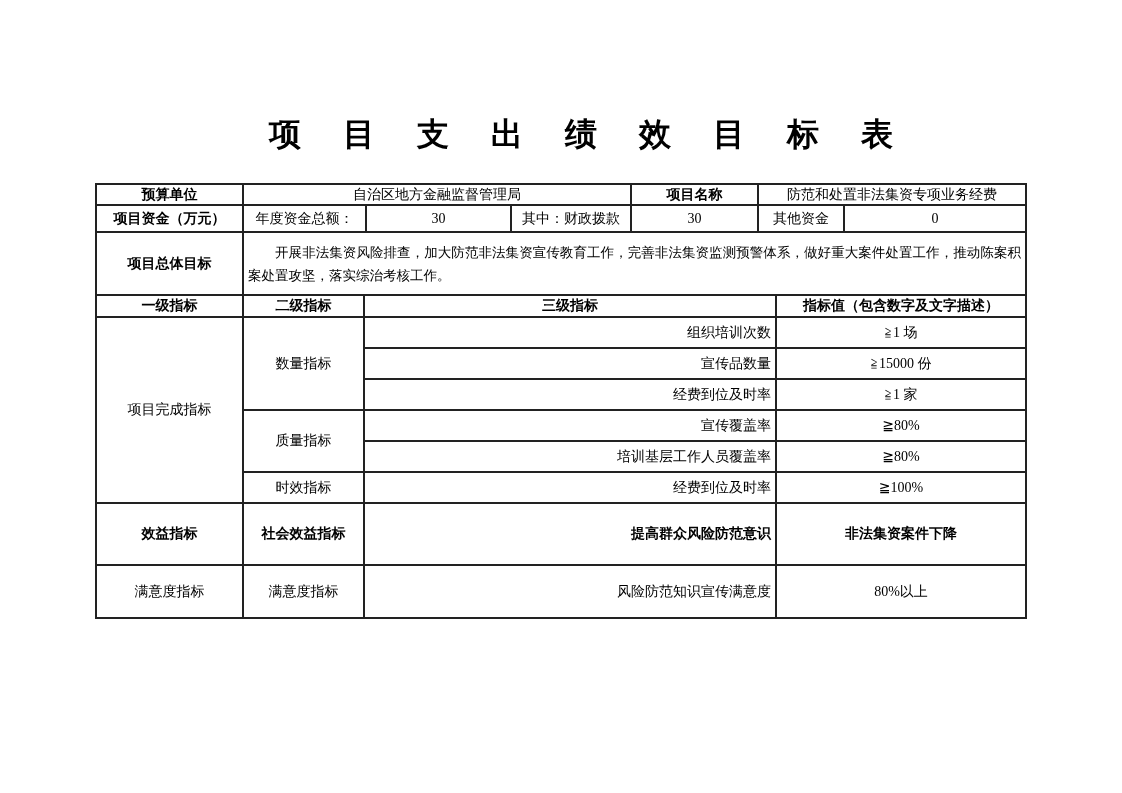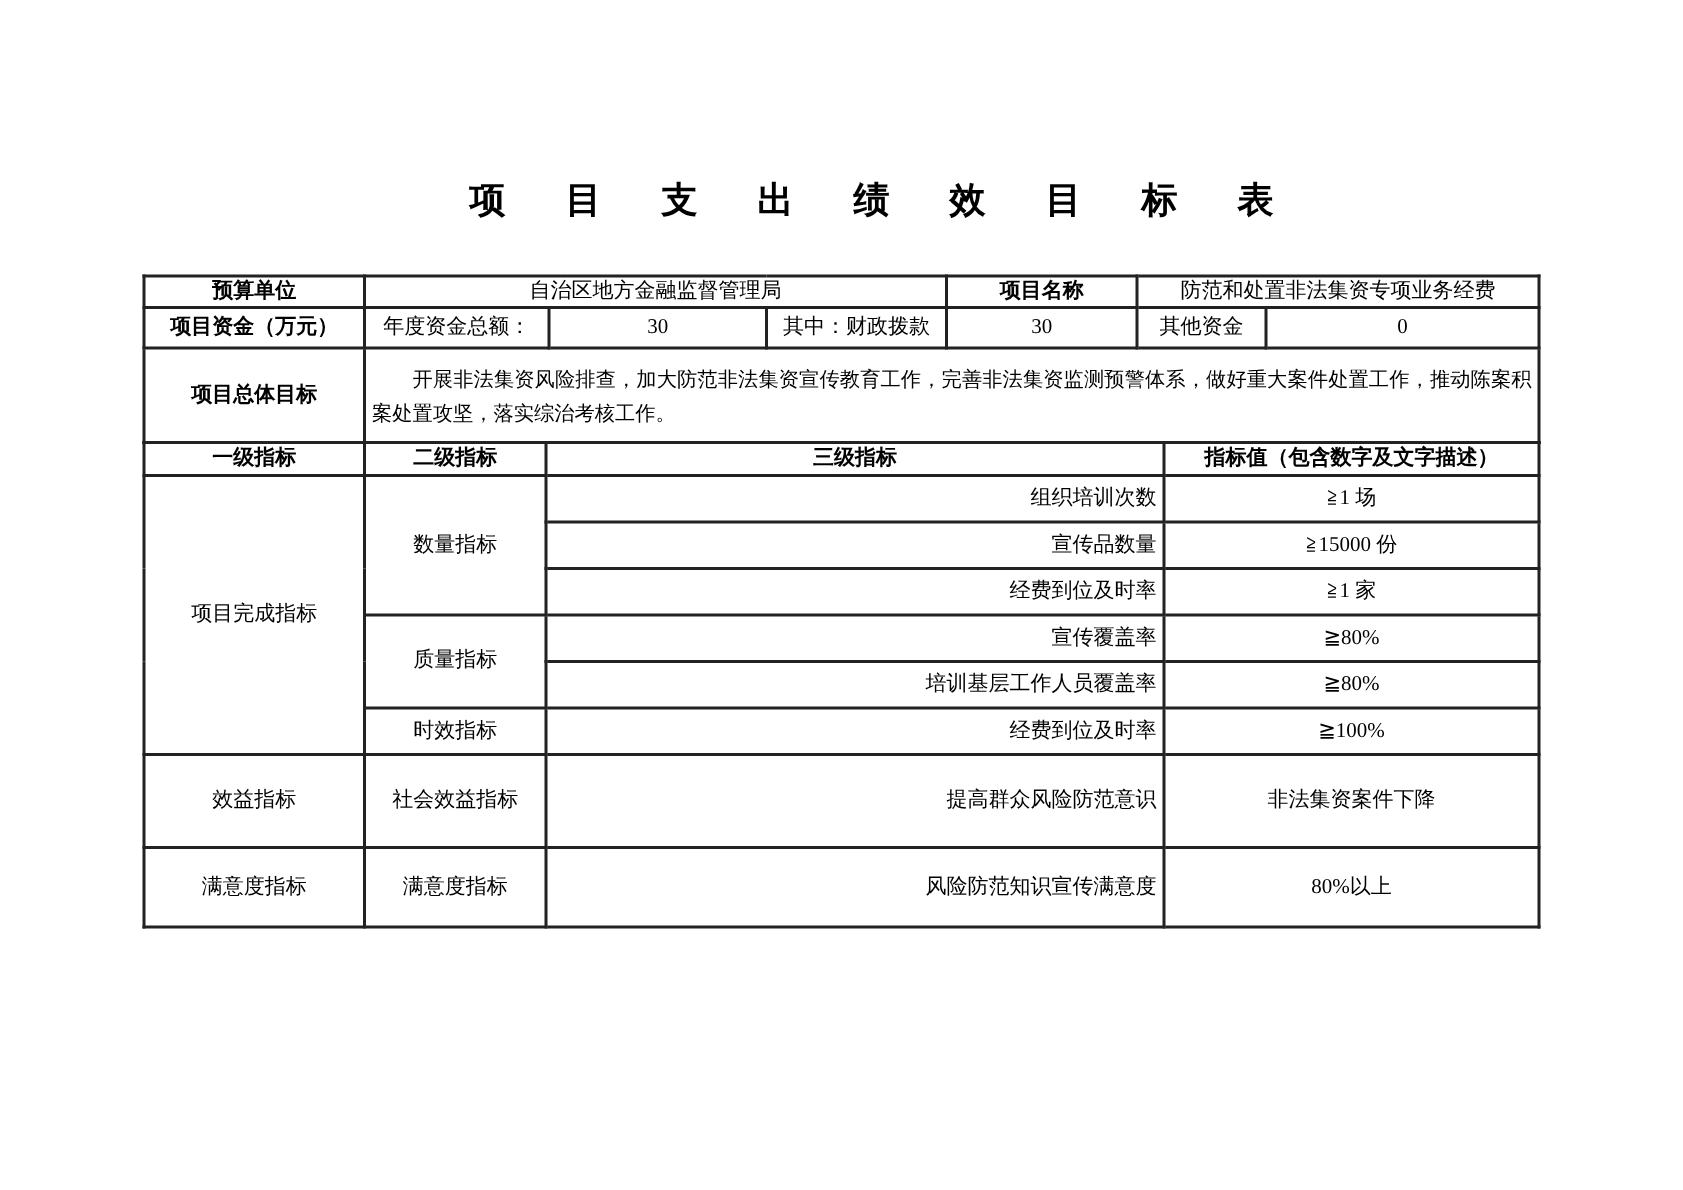--- a/index.html
+++ b/index.html
@@ -11,21 +11,21 @@
     width: 1122px;
     height: 793px;
     font-family: "Liberation Serif", "DejaVu Serif", serif;
     color: #000;
     position: relative;
     overflow: hidden;
   }
   .title {
     margin: 118px 0 0 0;
     text-align: center;
-    font-size: 24px;
+    font-size: 32px;
     font-weight: bold;
     letter-spacing: 17px;
     text-indent: 17px;
     line-height: 32px;
     white-space: nowrap;
     padding-left: 40px;
   }
   table.tbl {
     border-collapse: collapse;
     table-layout: fixed;
@@ -54,21 +54,21 @@
   }
   .goal-cell p {
     margin: 0;
     text-indent: 2em;
     line-height: 23px;
     font-size: 13.5px;
     text-align: justify;
   }
   .row-ihdr { height: 22px; }
   .row-ind  { height: 31px; }
-  .row-eff  { height: 62px; }
+  .row-eff  { height: 62px; font-weight: bold; }
   .row-sat  { height: 53px; }
   td.l3cell {
     text-align: right;
     padding-left: 10px;
   }
 </style>
 </head>
 <body>
 
 <div class="title">项 目 支 出 绩 效 目 标 表</div>

